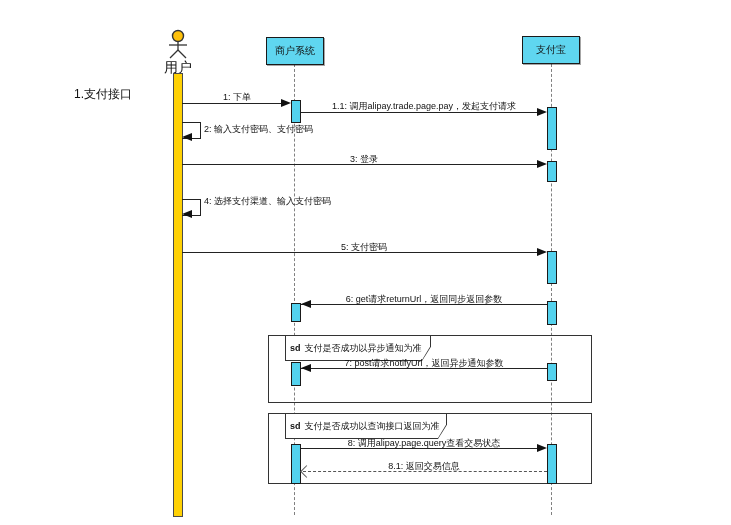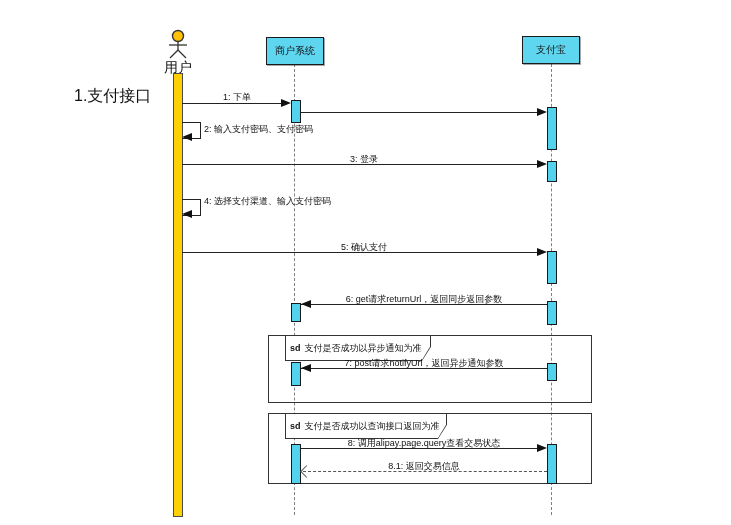--- a/index.html
+++ b/index.html
@@ -1,19 +1,19 @@
 <!DOCTYPE html>
 <html><head>
 <meta charset="utf-8">
 <style>
   html,body { margin:0; padding:0; background:#ffffff; }
   body { font-family:"Liberation Sans","DejaVu Sans",sans-serif; color:#111; }
   .canvas { position:relative; width:731px; height:525px; background:#fff; overflow:hidden; }
 
-  .side-label { position:absolute; left:74px; top:86px; font-size:16px; color:#111; white-space:nowrap; }
+  .side-label { position:absolute; left:74px; top:86px; font-size:12px; color:#111; white-space:nowrap; }
 
   .actor-figure { position:absolute; left:160px; top:26px; }
   .actor-label { position:absolute; left:178px; top:59px; transform:translateX(-50%); font-size:14px; white-space:nowrap; }
 
   .lifeline { position:absolute; top:64px; height:451px; width:0; border-left:1px dashed #808080; }
 
   .participant { position:absolute; width:56px; height:26px; background:#5fd6f0; border:1px solid #1a1a1a;
                  display:flex; align-items:center; justify-content:center; font-size:10px; box-shadow:1px 1px 0 rgba(0,0,0,0.35); }
 
   .user-activation { position:absolute; left:173px; top:73px; width:8px; height:442px; background:#ffd104; border:1px solid #4a4a4a; }
@@ -91,36 +91,37 @@
   <div class="act" style="left:547px;top:301px;height:22px"></div>
   <div class="act" style="left:291px;top:362px;height:22px"></div>
   <div class="act" style="left:547px;top:363px;height:16px"></div>
   <div class="act" style="left:291px;top:444px;height:38px"></div>
   <div class="act" style="left:547px;top:444px;height:38px"></div>
 
   <div class="msg-label ctr" style="left:237px;top:91px">1: 下单</div>
   <div class="msg-line" style="left:182px;top:103px;width:99px"></div>
   <div class="arr-r" style="left:281px;top:99px"></div>
 
+  <div class="msg-label ctr" style="left:424px;top:100px">1.1: 调用alipay.trade.page.pay，发起支付请求</div>
   <div class="msg-line" style="left:301px;top:112px;width:236px"></div>
   <div class="arr-r" style="left:537px;top:108px"></div>
 
   <div class="self-msg" style="left:182px;top:122px"></div>
   <div class="arr-l" style="left:182px;top:133px"></div>
   <div class="msg-label" style="left:204px;top:123px">2: 输入支付密码、支付密码</div>
 
   <div class="msg-label ctr" style="left:364px;top:153px">3: 登录</div>
   <div class="msg-line" style="left:182px;top:164px;width:355px"></div>
   <div class="arr-r" style="left:537px;top:160px"></div>
 
   <div class="self-msg" style="left:182px;top:199px"></div>
   <div class="arr-l" style="left:182px;top:210px"></div>
   <div class="msg-label" style="left:204px;top:195px">4: 选择支付渠道、输入支付密码</div>
 
-  <div class="msg-label ctr" style="left:364px;top:241px">5: 确认支付</div>
+  <div class="msg-label ctr" style="left:364px;top:241px">5: 支付密码</div>
   <div class="msg-line" style="left:182px;top:252px;width:355px"></div>
   <div class="arr-r" style="left:537px;top:248px"></div>
 
   <div class="msg-label ctr" style="left:424px;top:293px">6: get请求returnUrl，返回同步返回参数</div>
   <div class="msg-line" style="left:301px;top:304px;width:246px"></div>
   <div class="arr-l" style="left:301px;top:300px"></div>
 
   <div class="msg-label ctr" style="left:424px;top:357px">7: post请求notifyUrl，返回异步通知参数</div>
   <div class="msg-line" style="left:301px;top:368px;width:246px"></div>
   <div class="arr-l" style="left:301px;top:364px"></div>

